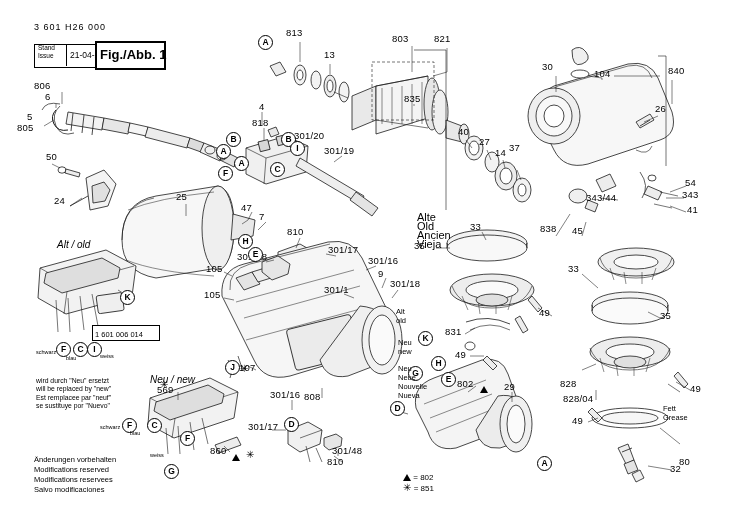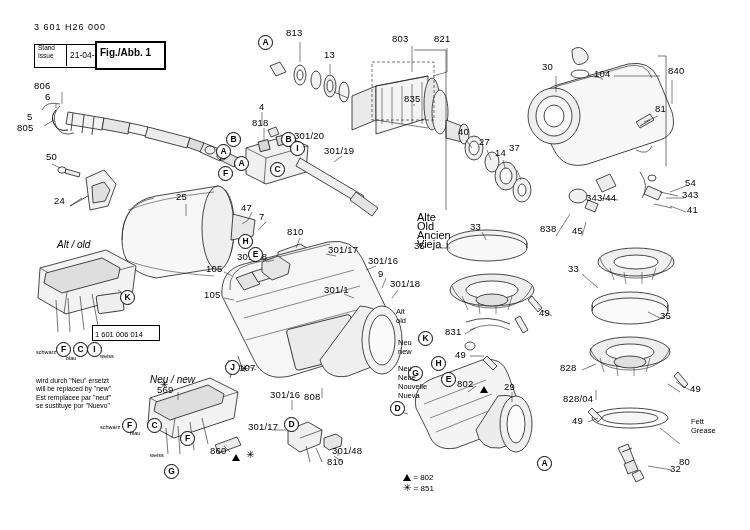--- a/index.html
+++ b/index.html
@@ -16,42 +16,42 @@
   .num{font-size:9.5px;line-height:10px;letter-spacing:0.2px;}
   .ital{font-style:italic;}
 
   
   #header-id{left:34px;top:22px;font-size:9px;letter-spacing:1px;}
   #stand-box{left:34px;top:44px;width:128px;height:22px;border:1px solid #000;}
   #stand-label{left:38px;top:44px;width:30px;font-size:6.5px;line-height:7.5px;}
   #stand-div1{left:66px;top:44px;width:1px;height:22px;background:#000;}
   #stand-date{left:70px;top:50px;font-size:8.5px;}
   #fig-box{left:95px;top:41px;width:67px;height:25px;border:2px solid #000;background:#fff;}
-  #fig-text{left:100px;top:47px;font-size:10px;font-weight:bold;}
+  #fig-text{left:100px;top:47px;font-size:13px;font-weight:bold;}
 
   
   #footer{left:34px;top:455px;font-size:7.5px;line-height:10px;}
   
   #legend{left:395px;top:472px;font-size:8px;line-height:11px;margin-left:8px;}
 
   .tri{display:inline-block;width:0;height:0;border-left:4px solid transparent;border-right:4px solid transparent;border-bottom:7px solid #000;vertical-align:-1px;}
   .star{display:inline-block;font-size:10px;line-height:10px;}
 
   
   .cir{
     position:absolute;width:13px;height:13px;border:1px solid #000;border-radius:50%;
     font-size:8.5px;line-height:12px;text-align:center;font-weight:bold;background:#fff;
   }
   #alt-old{left:57px;top:239px;font-size:10px;font-style:italic;}
   #neu-new{left:150px;top:374px;font-size:10px;}
   #wird{left:36px;top:377px;font-size:6.8px;line-height:8.4px;}
   #altold-grp{left:417px;top:213px;font-size:11px;line-height:9px;}
   #neuneu-grp{left:398px;top:364px;font-size:7.5px;line-height:9px;}
   #neuneu2{left:398px;top:338px;font-size:7.5px;line-height:9px;}
-  #fettgrease{left:663px;top:417px;font-size:7.5px;line-height:9px;margin-left:28px;}
+  #fettgrease{left:663px;top:404px;font-size:7.5px;line-height:9px;}
   #partnum{left:95px;top:330px;font-size:7.5px;}
   #partnum-box{left:92px;top:325px;width:66px;height:14px;border:1px solid #000;background:#fff;}
   .wire-lbl{font-size:5.5px;line-height:6px;}
 </style>
 </head>
 <body>
 
 <div id="sheet">
 
   <div class="abs num" id="header-id">3 601 H26 000</div>
@@ -374,21 +374,21 @@
   <div class="abs num" style="left:286px;top:28px">813</div>
   <div class="abs num" style="left:392px;top:34px">803</div>
   <div class="abs num" style="left:434px;top:34px">821</div>
   <div class="abs num" style="left:324px;top:50px">13</div>
   <div class="abs num" style="left:542px;top:62px">30</div>
   <div class="abs num" style="left:594px;top:69px">104</div>
   <div class="abs num" style="left:668px;top:66px">840</div>
   <div class="abs num" style="left:34px;top:81px">806</div>
   <div class="abs num" style="left:45px;top:92px">6</div>
   <div class="abs num" style="left:404px;top:94px">835</div>
-  <div class="abs num" style="left:655px;top:104px">81</div>
+  <div class="abs num" style="left:655px;top:104px">26</div>
   <div class="abs num" style="left:27px;top:112px">5</div>
   <div class="abs num" style="left:17px;top:123px">805</div>
   <div class="abs num" style="left:259px;top:102px">4</div>
   <div class="abs num" style="left:252px;top:118px">818</div>
   <div class="abs num" style="left:294px;top:131px">301/20</div>
   <div class="abs num" style="left:324px;top:146px">301/19</div>
   <div class="abs num" style="left:458px;top:127px">40</div>
   <div class="abs num" style="left:479px;top:137px">27</div>
   <div class="abs num" style="left:495px;top:148px">14</div>
   <div class="abs num" style="left:509px;top:143px">37</div>
@@ -412,21 +412,21 @@
   <div class="abs num" style="left:378px;top:269px">9</div>
   <div class="abs num" style="left:206px;top:264px">105</div>
   <div class="abs num" style="left:204px;top:290px">105</div>
   <div class="abs num" style="left:324px;top:285px">301/1</div>
   <div class="abs num" style="left:390px;top:279px">301/18</div>
   <div class="abs num" style="left:568px;top:264px">33</div>
   <div class="abs num" style="left:660px;top:311px">35</div>
   <div class="abs num" style="left:445px;top:327px">831</div>
   <div class="abs num" style="left:539px;top:308px">49</div>
   <div class="abs num" style="left:455px;top:350px">49</div>
-  <div class="abs num" style="left:560px;top:363px">828</div>
+  <div class="abs num" style="left:560px;top:379px">828</div>
   <div class="abs num" style="left:563px;top:394px">828/04</div>
   <div class="abs num" style="left:690px;top:384px">49</div>
   <div class="abs num" style="left:572px;top:416px">49</div>
   <div class="abs num" style="left:679px;top:457px">80</div>
   <div class="abs num" style="left:670px;top:464px">32</div>
   <div class="abs num" style="left:239px;top:363px">107</div>
   <div class="abs num" style="left:157px;top:385px">569</div>
   <div class="abs num" style="left:304px;top:392px">808</div>
   <div class="abs num" style="left:457px;top:379px">802</div>
   <div class="abs num" style="left:504px;top:382px">29</div>
@@ -511,19 +511,25 @@
   <div class="abs" id="partnum-box"></div>
   <div class="abs" id="partnum">1 601 006 014</div>
 
   <div class="abs wire-lbl" style="left:36px;top:349px">schwarz</div>
   <div class="abs wire-lbl" style="left:66px;top:355px">blau</div>
   <div class="abs wire-lbl" style="left:100px;top:353px">weiss</div>
   <div class="abs wire-lbl" style="left:100px;top:424px">schwarz</div>
   <div class="abs wire-lbl" style="left:130px;top:430px">blau</div>
   <div class="abs wire-lbl" style="left:150px;top:452px">weiss</div>
 
+  <div class="abs" id="footer">
+    <div>Änderungen vorbehalten</div>
+    <div>Modifications reserved</div>
+    <div>Modifications reservees</div>
+    <div>Salvo modificaciones</div>
+  </div>
 
   <div class="abs" id="legend">
     <div><span class="tri"></span> <span>= 802</span></div>
     <div><span class="star">✳</span> <span>= 851</span></div>
   </div>
 
 </div>
 
 </body></html>

